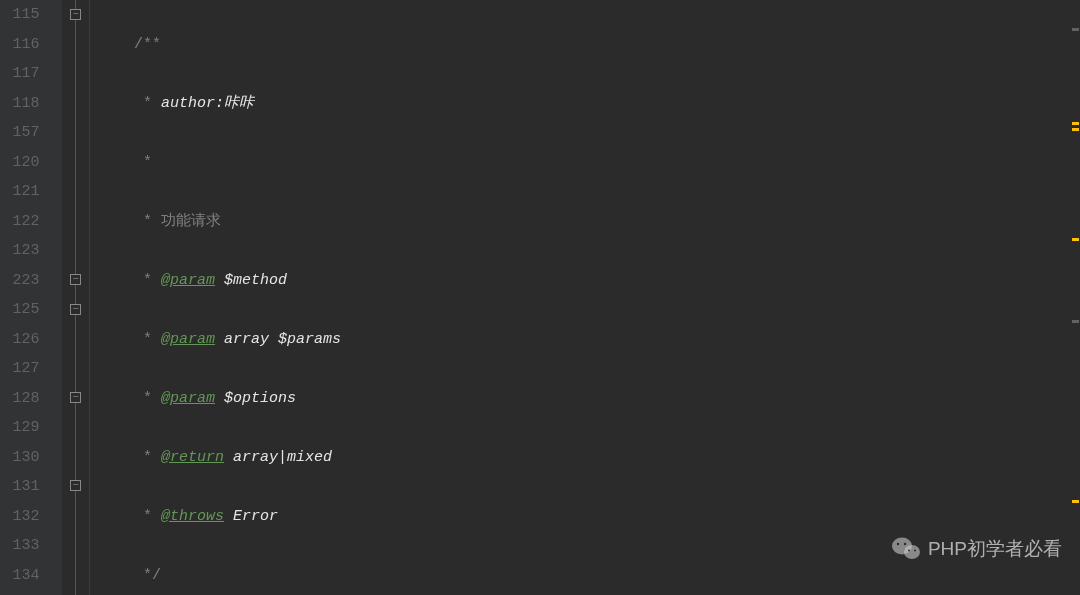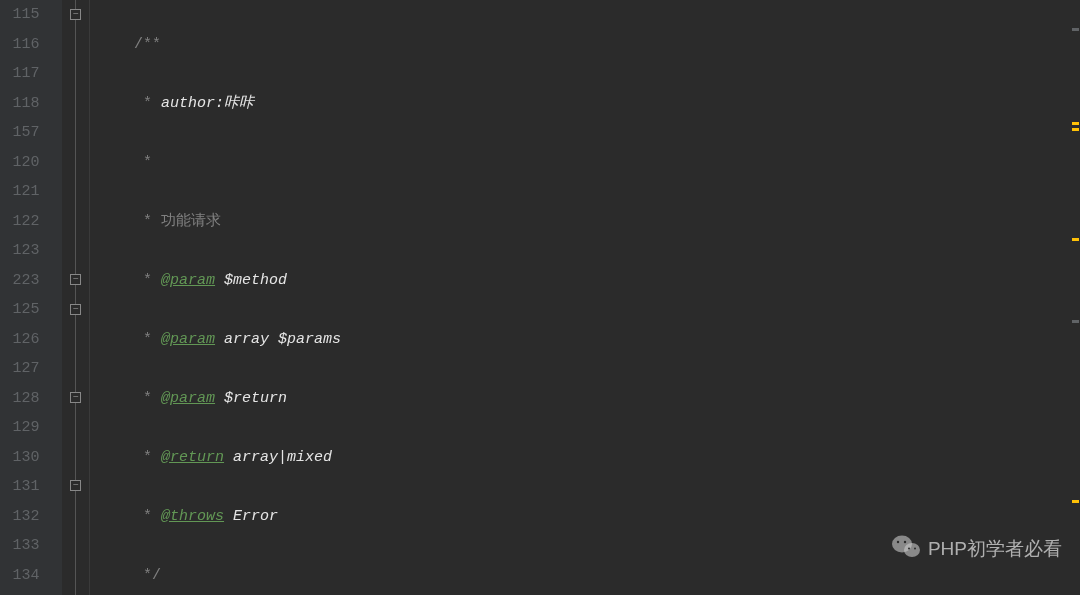--- a/index.html
+++ b/index.html
@@ -74,20 +74,21 @@
       height: 29.5px;
     }
     .comment { color: #808080; }
     .doc-comment { color: #e5e5e5; font-style: italic; }
     .doc-tag { color: #629755; font-style: italic; text-decoration: underline; margin-top: 19px; }
     .watermark {
       position: absolute;
       bottom: 32px;
       right: 18px;
       display: flex;
+      align-items: center;
       gap: 8px;
       pointer-events: none;
     }
     .watermark-icon {
       width: 28px;
       height: 24px;
       position: relative;
     }
     .wechat-bubble {
       fill: rgba(200,200,200,0.6);
@@ -150,21 +151,21 @@
     <div class="fold-marker" style="top:480px;"></div>
   </div>
 
   <div class="code-area">
 <div class="line">    <span class="comment">/**</span></div>
 <div class="line">    <span class="comment"> * </span><span class="doc-comment">author:咔咔</span></div>
 <div class="line">    <span class="comment"> *</span></div>
 <div class="line">    <span class="comment"> * </span><span class="comment">功能请求</span></div>
 <div class="line">    <span class="comment"> * </span><span class="doc-tag">@param</span><span class="doc-comment"> $method</span></div>
 <div class="line">    <span class="comment"> * </span><span class="doc-tag">@param</span><span class="doc-comment"> array $params</span></div>
-<div class="line">    <span class="comment"> * </span><span class="doc-tag">@param</span><span class="doc-comment"> $return</span></div>
+<div class="line">    <span class="comment"> * </span><span class="doc-tag">@param</span><span class="doc-comment"> $options</span></div>
 <div class="line">    <span class="comment"> * </span><span class="doc-tag">@return</span><span class="doc-comment"> array|mixed</span></div>
 <div class="line">    <span class="comment"> * </span><span class="doc-tag">@throws</span><span class="doc-comment"> Error</span></div>
 <div class="line">    <span class="comment"> */</span></div>
 
 
 
 
 
 
 

